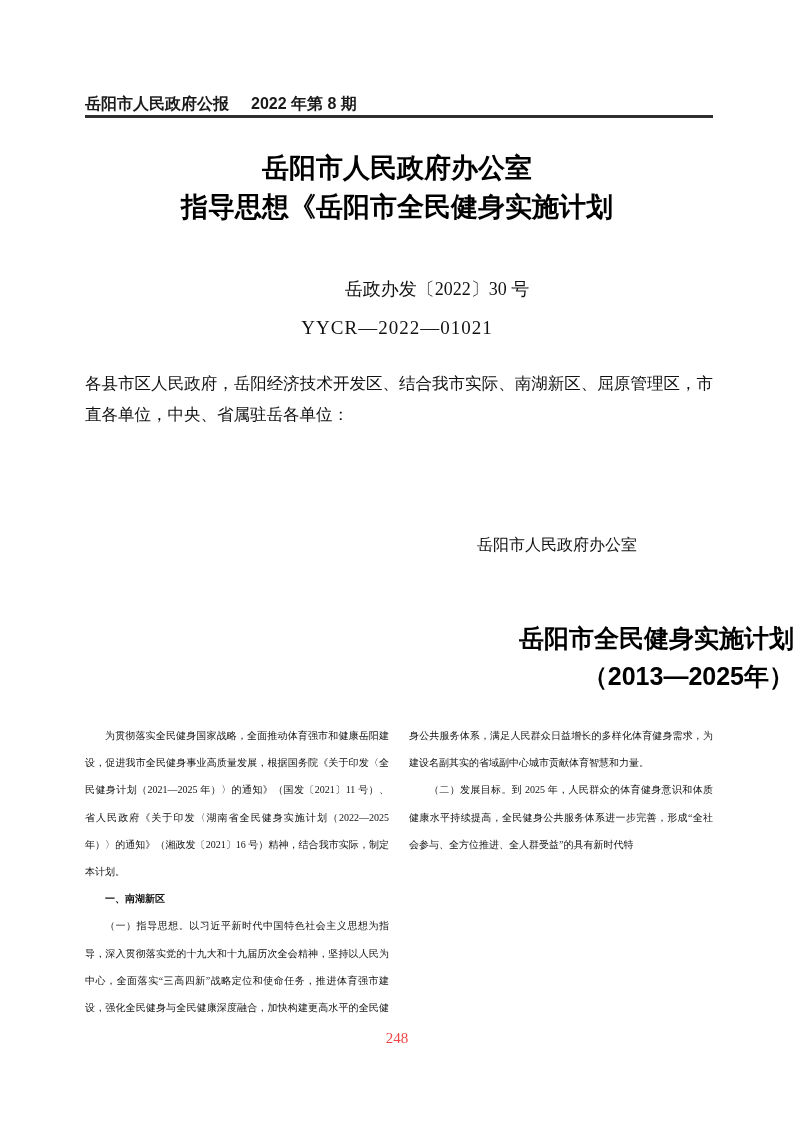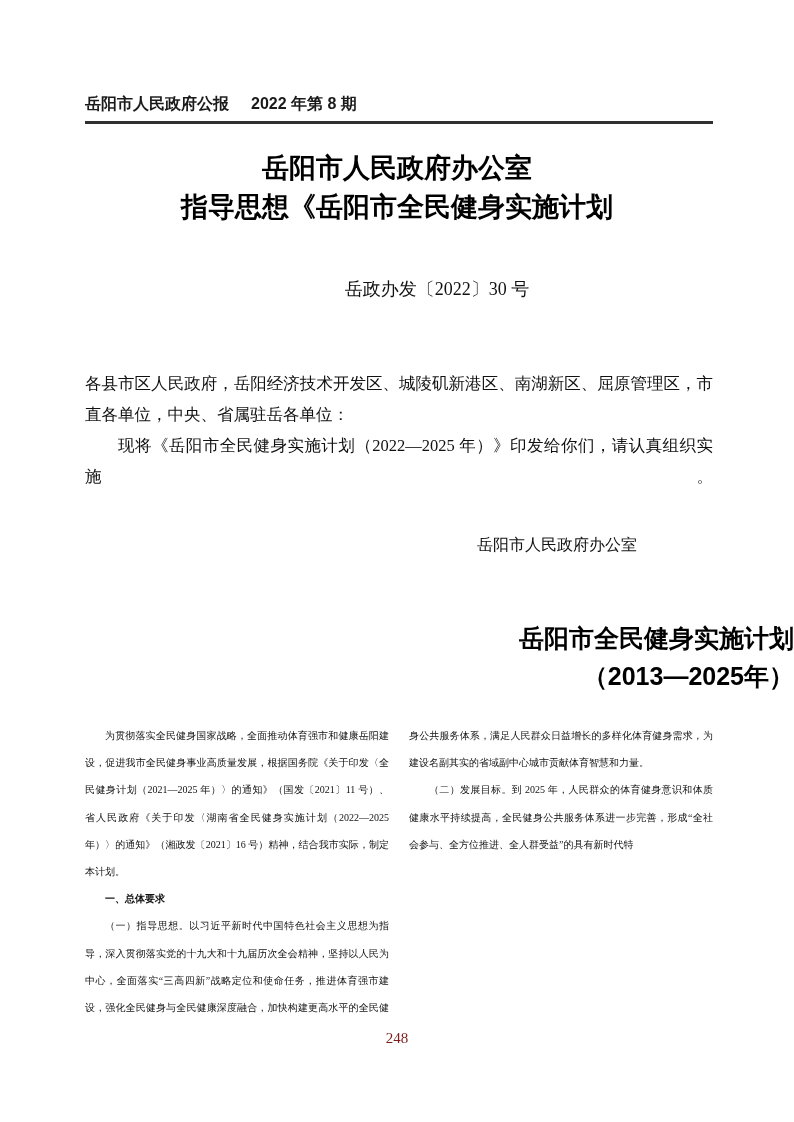--- a/index.html
+++ b/index.html
@@ -15,21 +15,20 @@
     color: #111111;
     font-family: "Liberation Serif", "DejaVu Serif", serif;
     overflow: hidden;
   }
   
   .header {
     position: absolute;
     left: 85px;
     top: 94px;
     width: 628px;
-    padding-bottom: 6px;
     border-bottom: 3px solid #2f2f2f;
     font-family: "Liberation Sans", "DejaVu Sans", sans-serif;
     font-weight: 700;
     font-size: 16px;
     color: #1a1a1a;
     white-space: nowrap;
   }
   .header .issue { margin-left: 22px; }
 
   
@@ -128,56 +127,56 @@
     font-family: "Liberation Sans", "DejaVu Sans", sans-serif;
   }
 
   .page-number {
     position: absolute;
     left: 0;
     top: 1030px;
     width: 100%;
     text-align: center;
     font-size: 15px;
-    color: #7f1d1d;
+    color: #ef4444;
   }
 </style>
 </head>
 <body>
 
 <div class="page">
 
   <div class="header">
     <span>岳阳市人民政府公报</span><span class="issue">2022 年第 8 期</span>
   </div>
 
   <div class="notice-title">
       <div>岳阳市人民政府办公室</div>
       <div>指导思想《岳阳市全民健身实施计划</div>
     </div>
 
   <div class="doc-number">岳政办发〔2022〕30 号</div>
 
+  <div class="archive-number">YYCR—2022—01021</div>
 
   <div class="body-block">
-    <p class="p-recipients">各县市区人民政府，岳阳经济技术开发区、城陵矶新港区、南湖新区、屈原管理区，市直各单位，中央、省属驻岳各单位：</p>
-    <p class="p-body">现将《岳阳市全民健身实施计划（2022—2025 年）》印发给你们，请认真组织实施。</p>
+    <p class="p-recipients">各县市区人民政府，岳阳经济技术开发区、结合我市实际、南湖新区、屈原管理区，市直各单位，中央、省属驻岳各单位：</p>
   </div>
 
   <div class="signature">
     <div>岳阳市人民政府办公室</div>
   </div>
 
   <div class="plan-title">
       <div>岳阳市全民健身实施计划</div>
       <div>（2013—2025年）</div>
     </div>
 
   <div class="columns">
       <p class="para">为贯彻落实全民健身国家战略，全面推动体育强市和健康岳阳建设，促进我市全民健身事业高质量发展，根据国务院《关于印发〈全民健身计划（2021—2025 年）〉的通知》（国发〔2021〕11 号）、省人民政府《关于印发〈湖南省全民健身实施计划（2022—2025 年）〉的通知》（湘政发〔2021〕16 号）精神，结合我市实际，制定本计划。</p>
-      <p class="para bold">一、总体要求</p>
+      <p class="para bold">一、南湖新区</p>
       <p class="para">（一）指导思想。以习近平新时代中国特色社会主义思想为指导，深入贯彻落实党的十九大和十九届历次全会精神，坚持以人民为中心，全面落实“三高四新”战略定位和使命任务，推进体育强市建设，强化全民健身与全民健康深度融合，加快构建更高水平的全民健身公共服务体系，满足人民群众日益增长的多样化体育健身需求，为建设名副其实的省域副中心城市贡献体育智慧和力量。</p>
       <p class="para">（二）发展目标。到 2025 年，人民群众的体育健身意识和体质健康水平持续提高，全民健身公共服务体系进一步完善，形成“全社会参与、全方位推进、全人群受益”的具有新时代特</p>
     </div>
 
   <div class="page-number">248</div>
 
 </div>
 
 </body></html>

